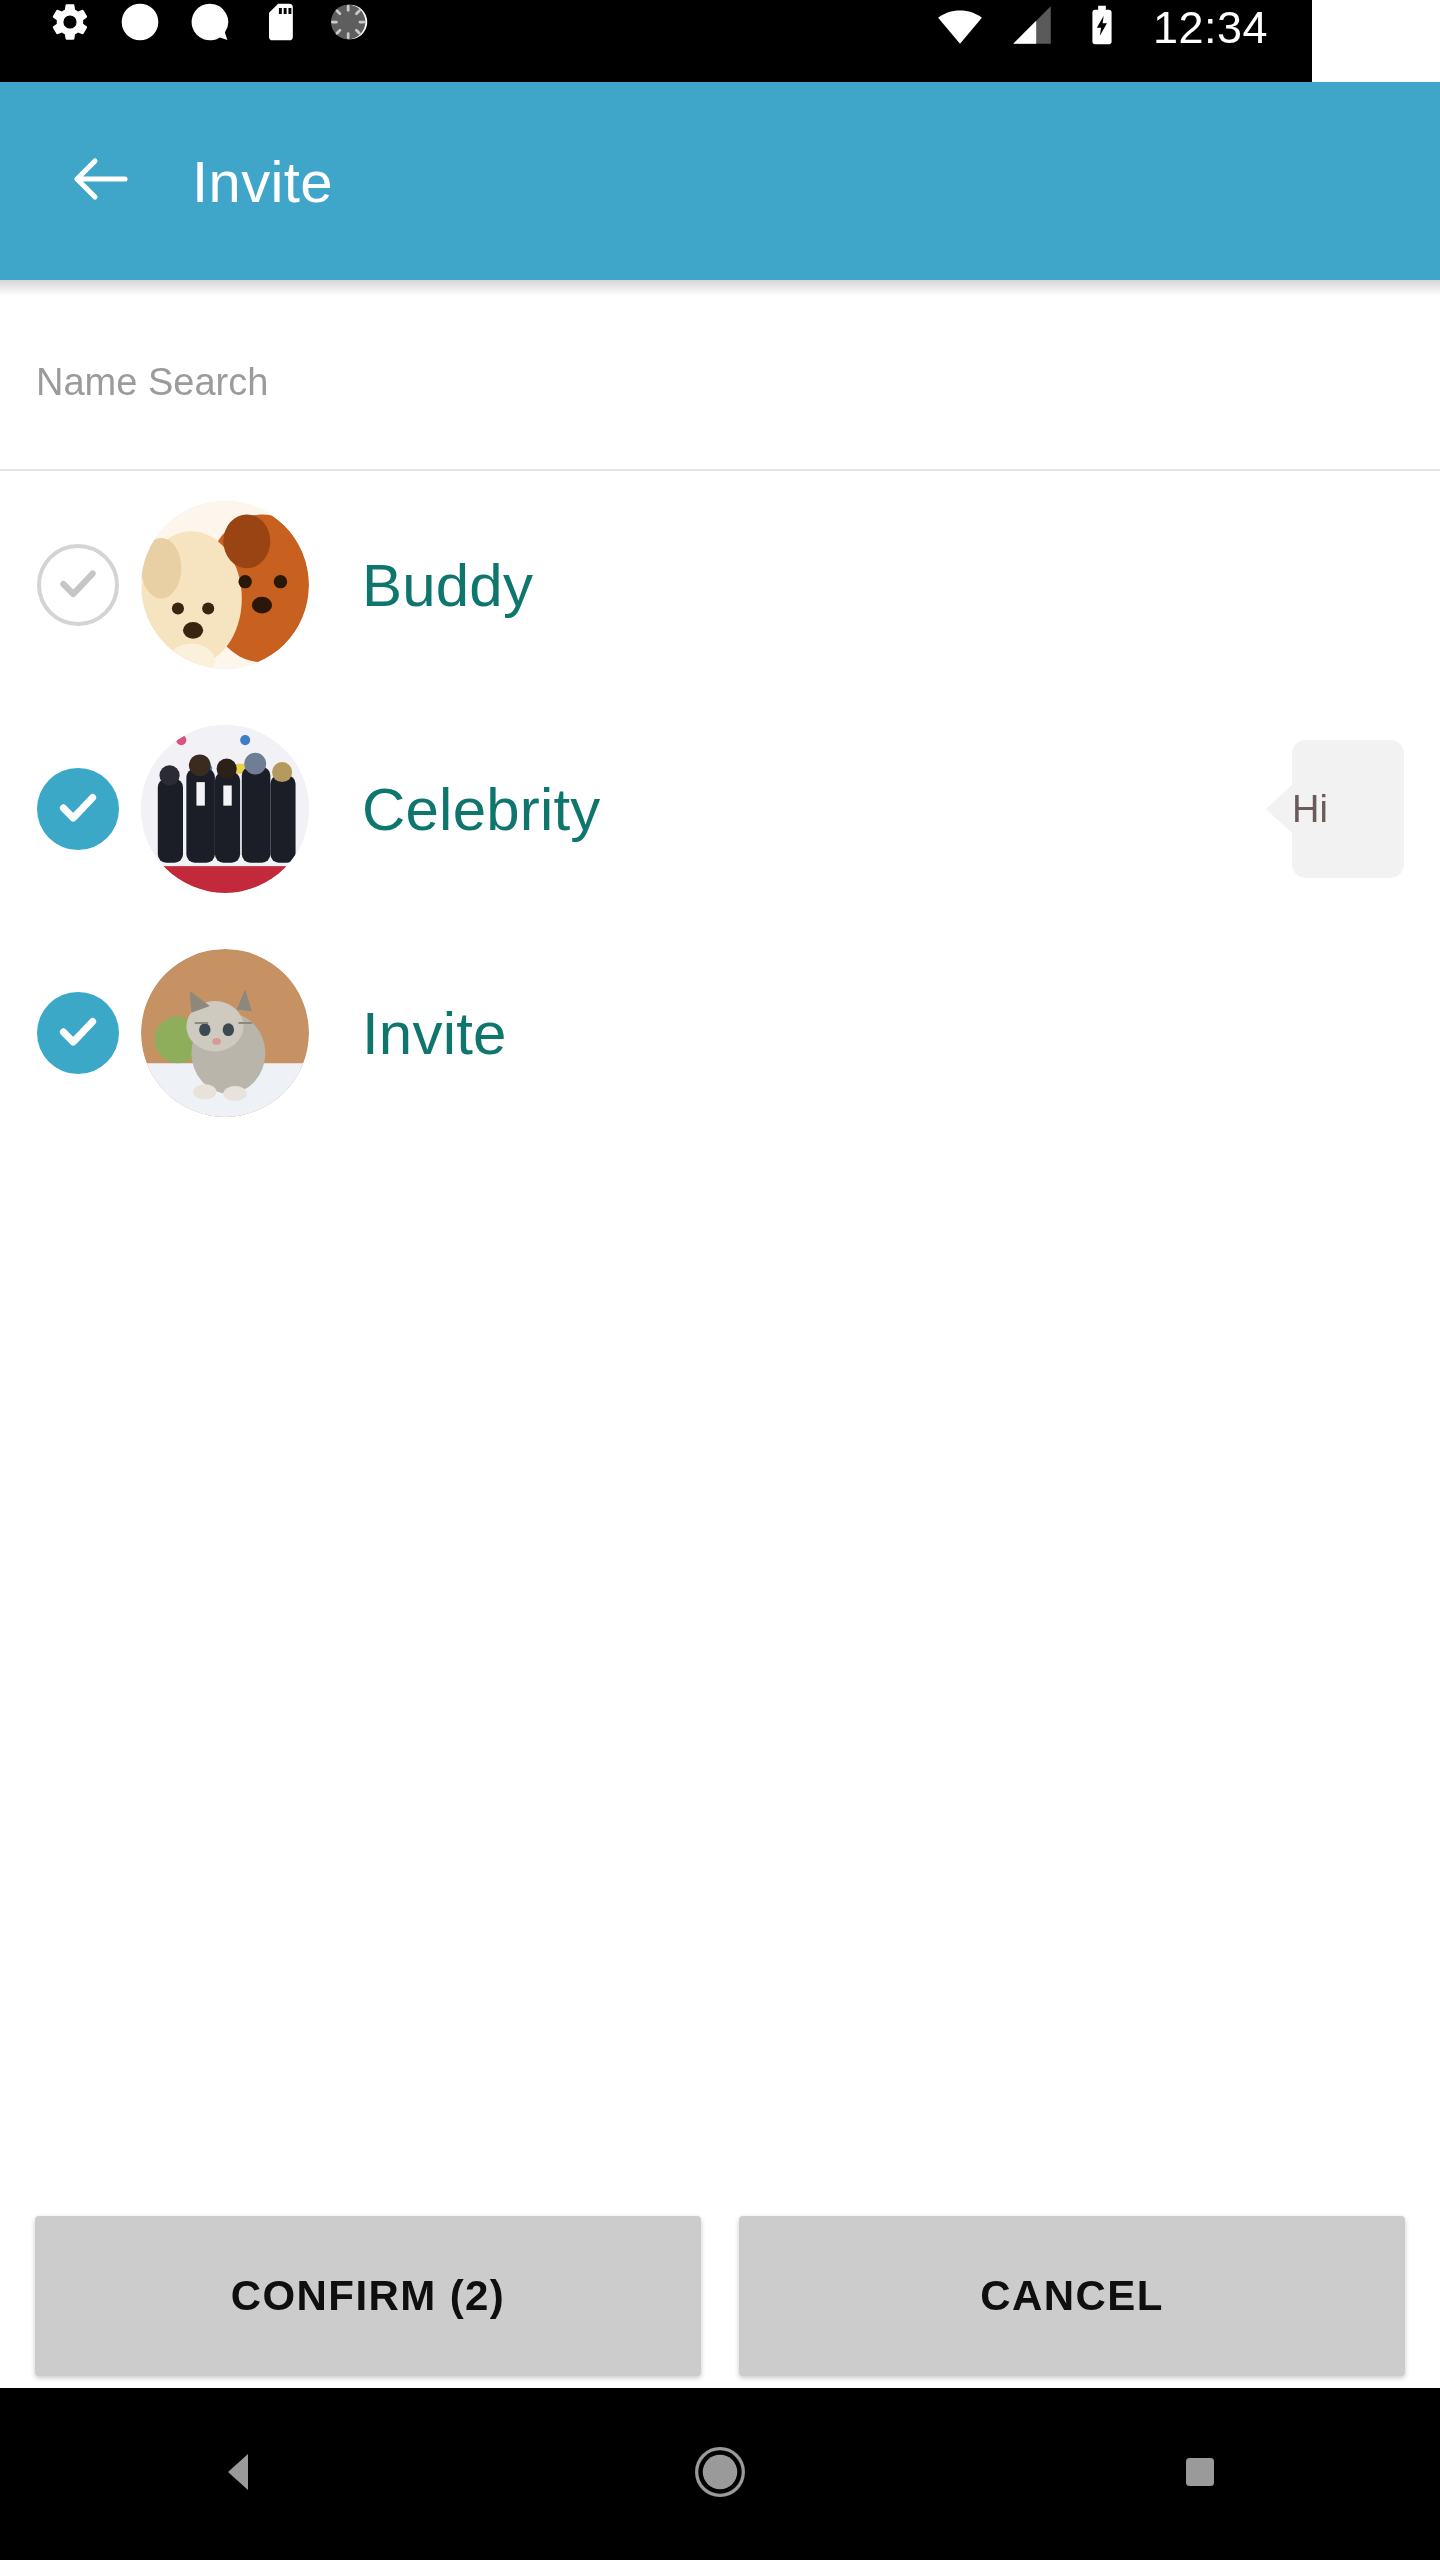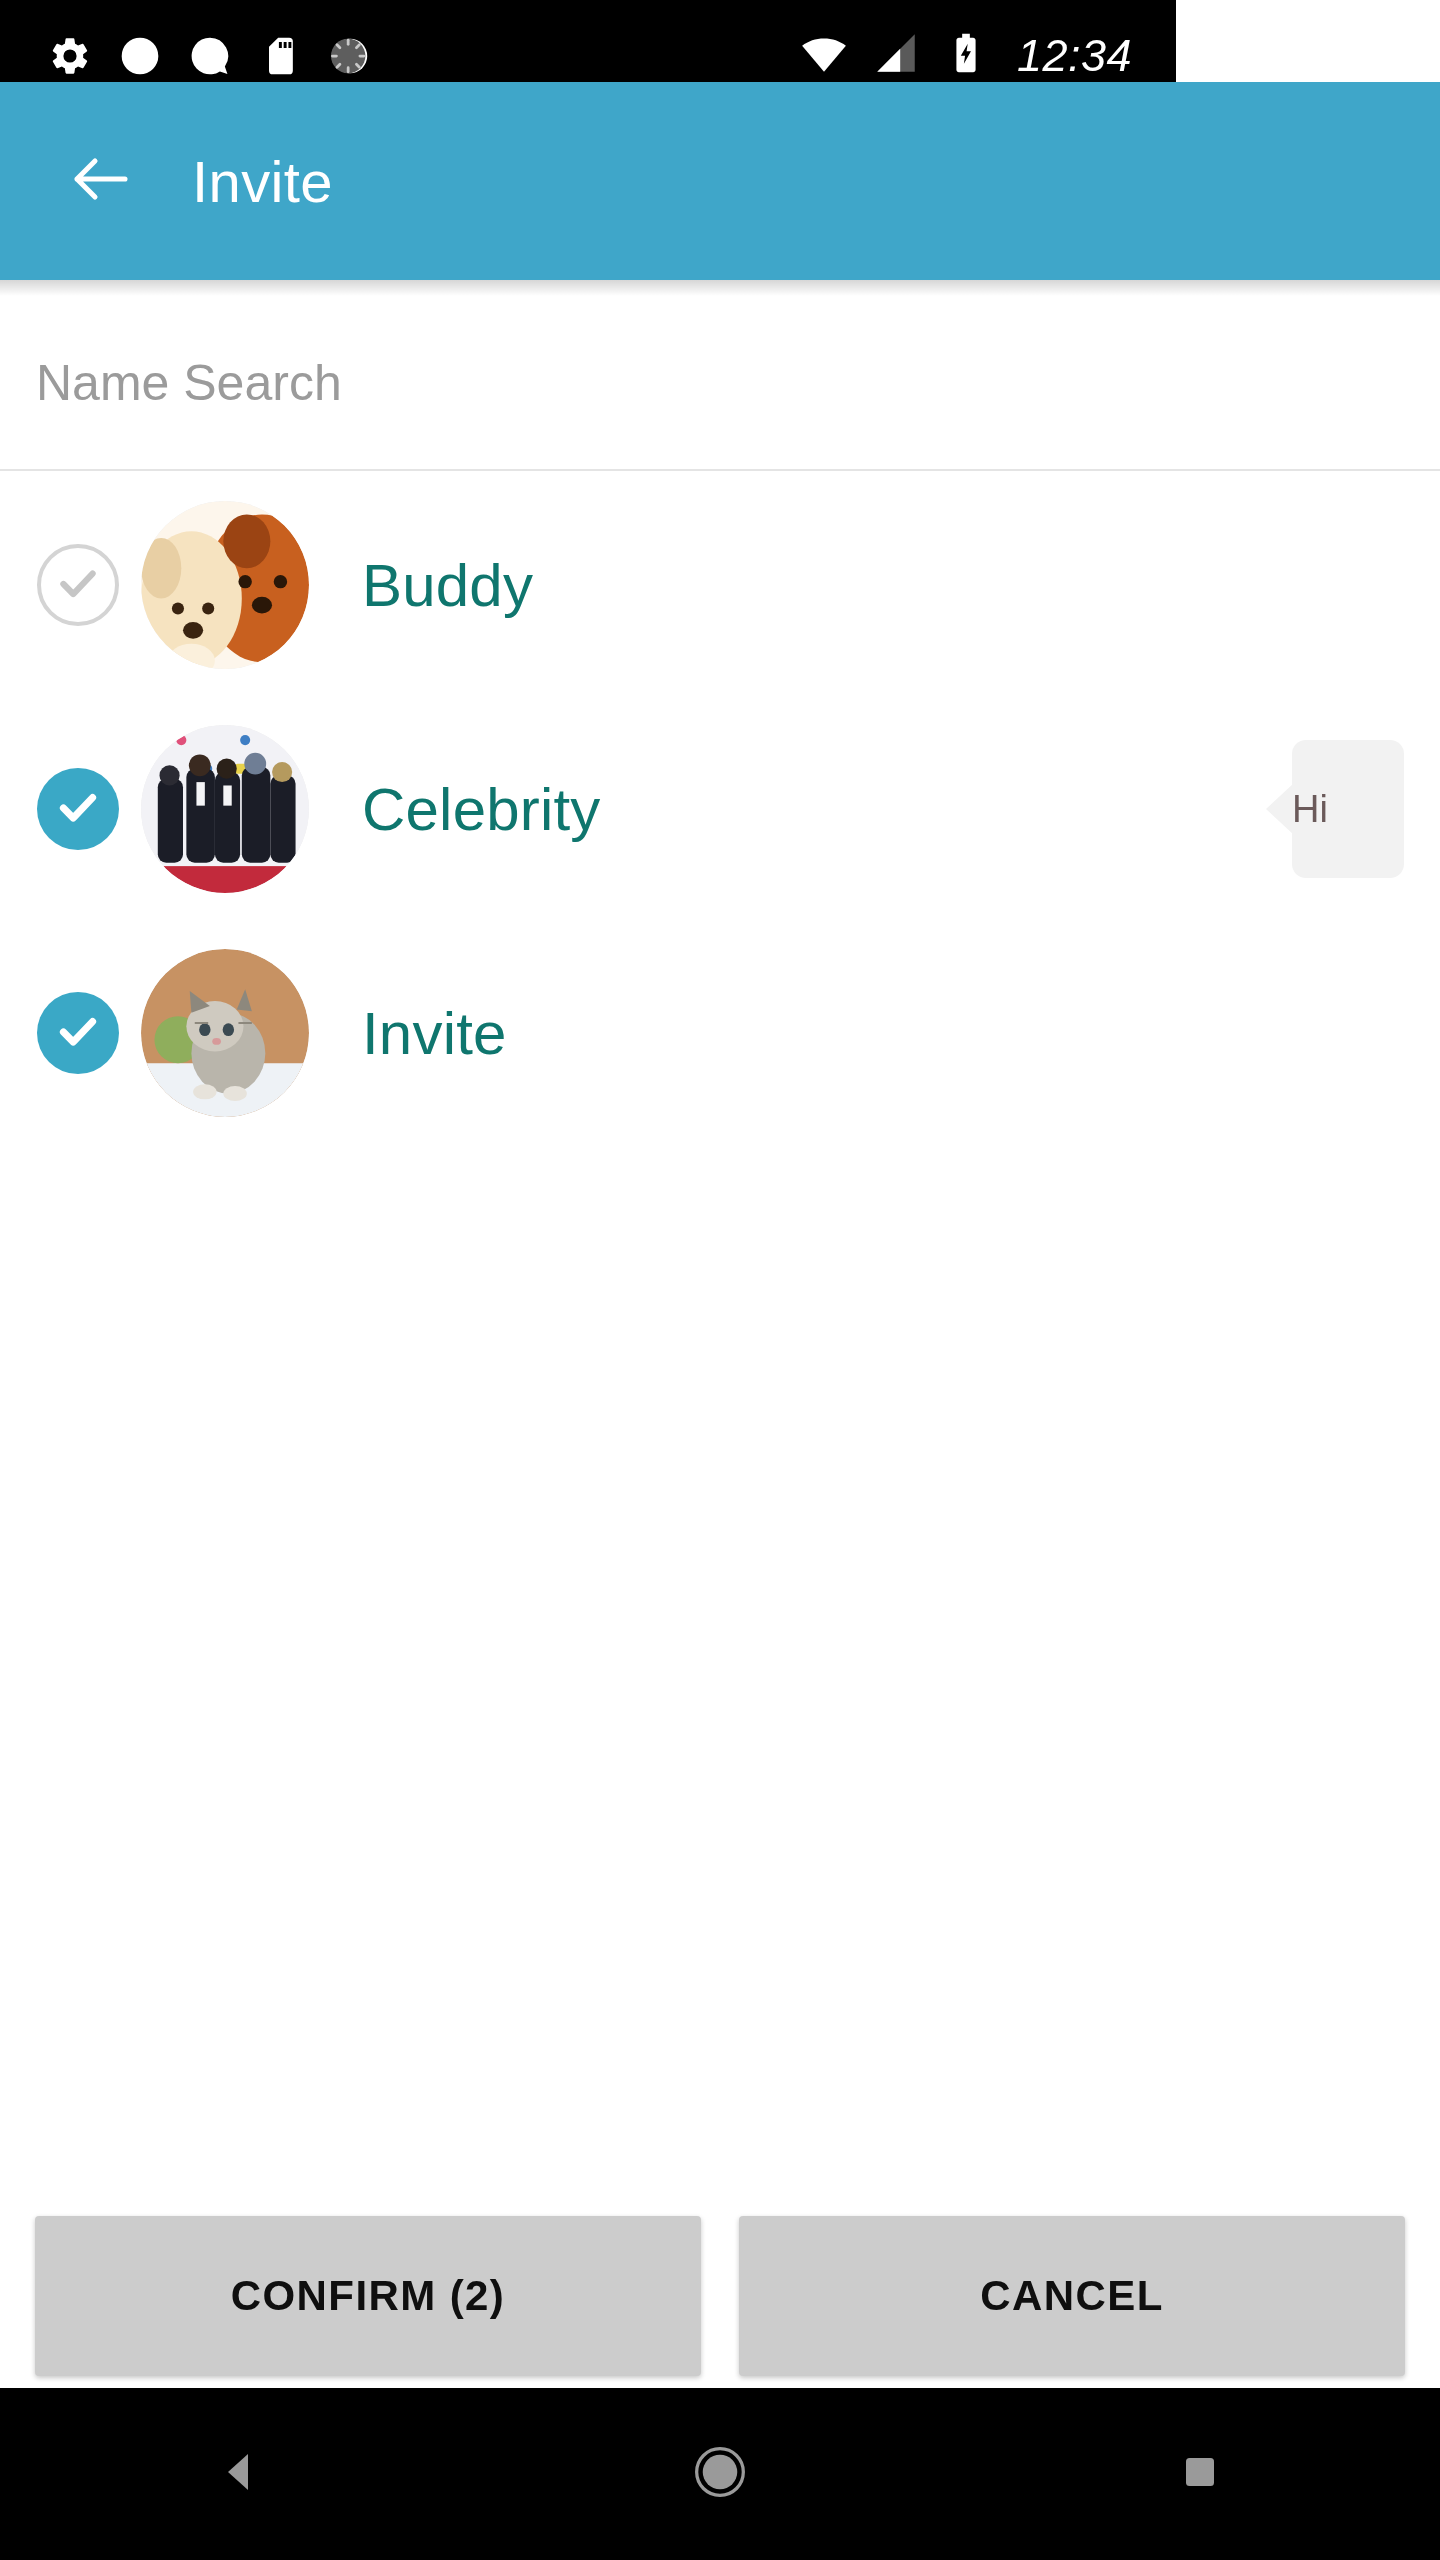--- a/index.html
+++ b/index.html
@@ -6,22 +6,22 @@
   html, body {
     width:1440px; height:2560px;
     background:#ffffff;
     font-family:"Liberation Sans", sans-serif;
     overflow:hidden;
   }
   .screen { position:relative; width:1440px; height:2560px; background:#ffffff; }
 
   
   .statusbar {
-    position:absolute; left:0; top:0; width:1176px; height:82px;
-    background:#000000; display:flex; align-items:flex-end;font-style:italic;
+    position:absolute; left:0; top:0; width:1312px; height:82px;
+    background:#000000; display:flex; align-items:flex-start;
   }
   .sb-left { display:flex; align-items:center; gap:26px; padding-left:48px; }
   .sb-right {
     margin-left:auto; display:flex; align-items:center;
     gap:22px; padding-right:44px;
   }
   .sb-ic { display:block; }
   .sb-time {
     color:#ffffff; font-size:45px; letter-spacing:0.5px;
     font-family:"Liberation Sans", sans-serif; line-height:1;
@@ -50,21 +50,21 @@
 
   
   .searchwrap {
     position:absolute; left:0; top:296px; width:1440px; height:175px;
     background:#ffffff; display:flex; align-items:center;
     border-bottom:2px solid #e4e4e4;
   }
   .search-input {
     width:1188px; border:none; outline:none; background:transparent;
     font-family:"Liberation Sans", sans-serif;
-    font-size:50px; color:#303030; padding:0 36px;
+    font-size:38px; color:#303030; padding:0 36px;
   }
   .search-input::placeholder { color:#9b9b9b; }
 
   
   .list { position:absolute; left:0; top:473px; width:1440px; }
   .row {
     position:relative; width:1440px; height:224px;
     display:flex; align-items:center; background:#ffffff;
   }
   .cbox {

